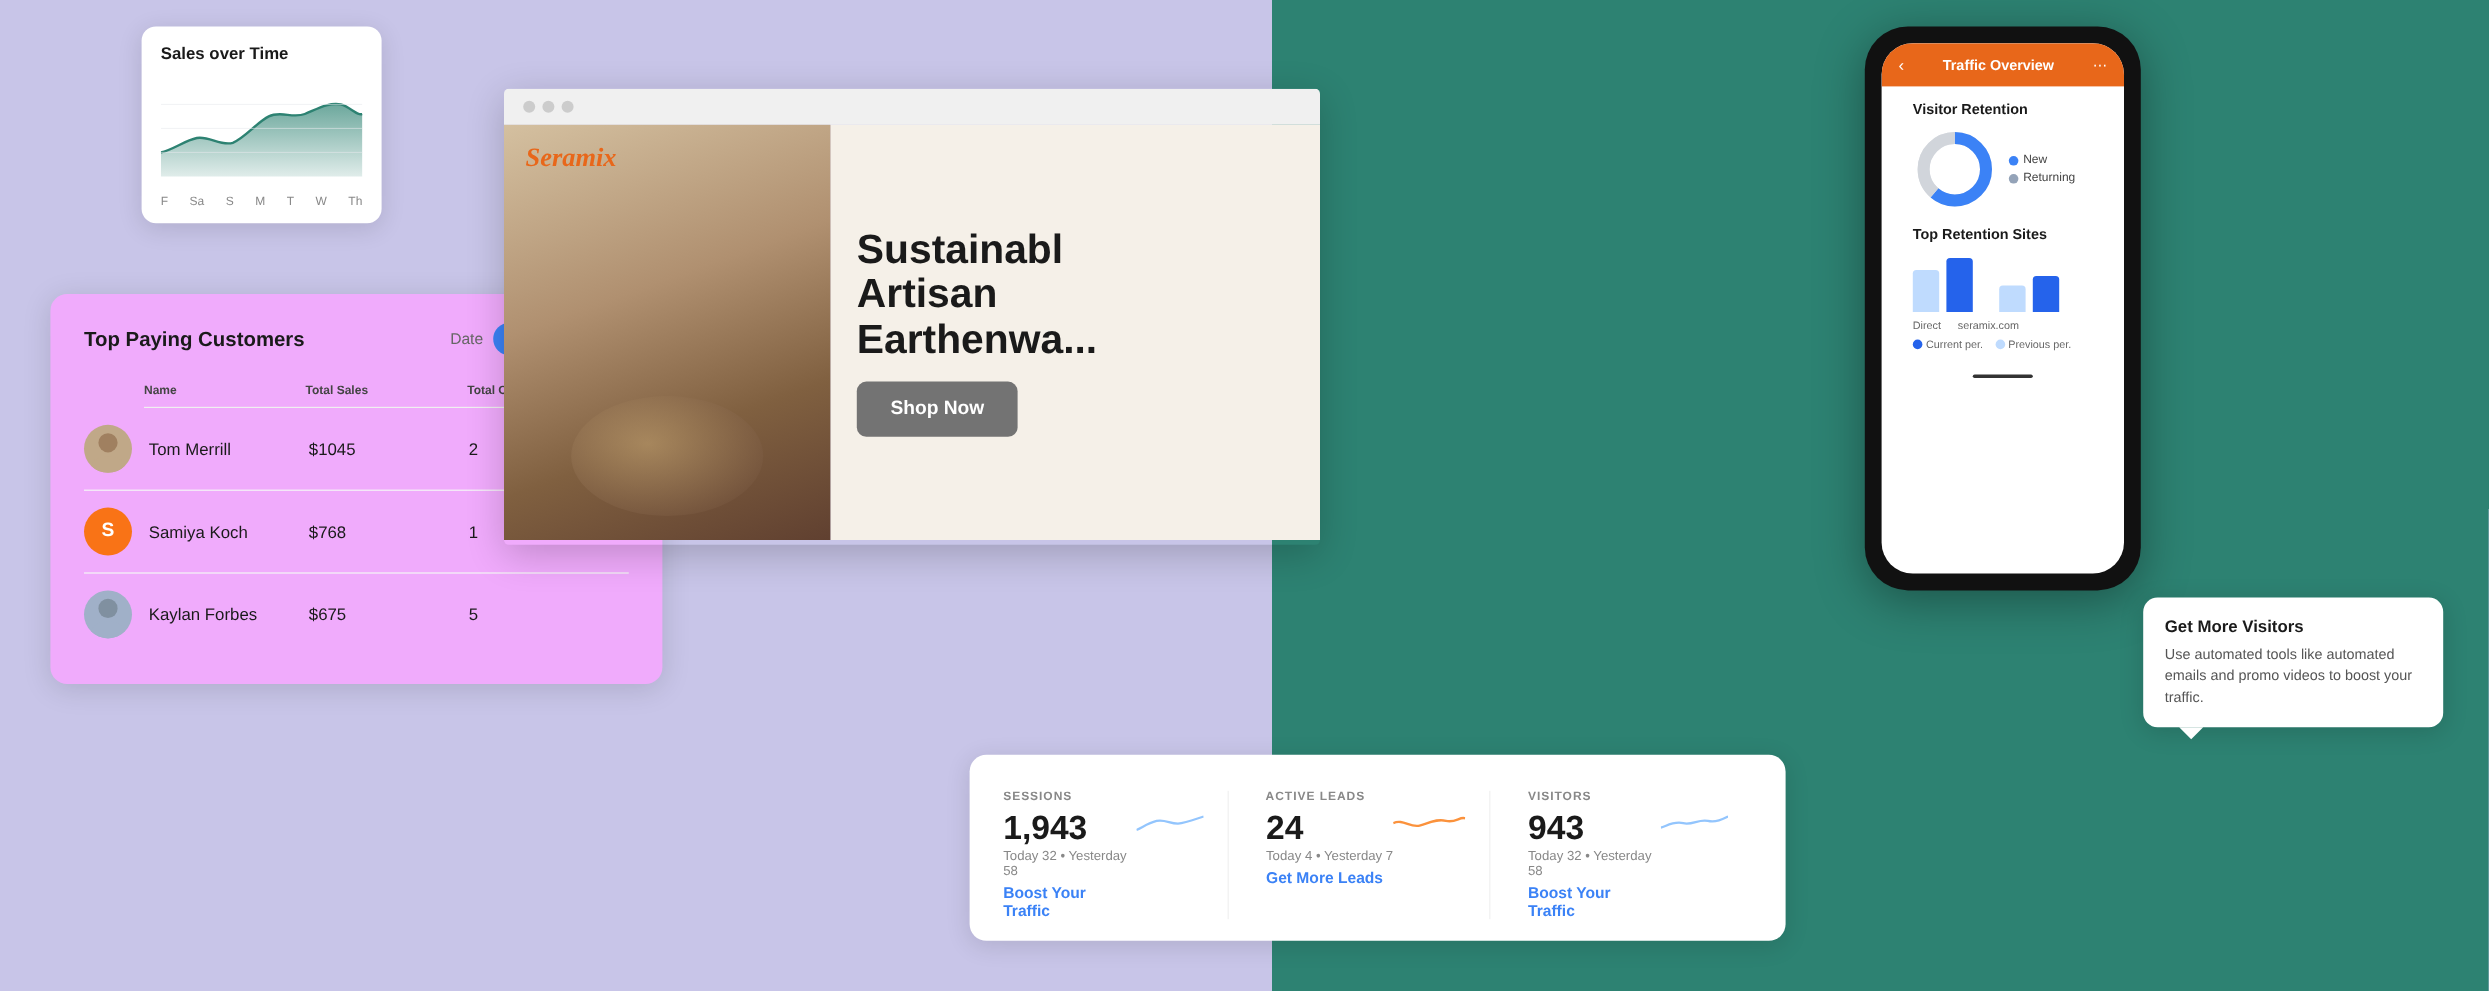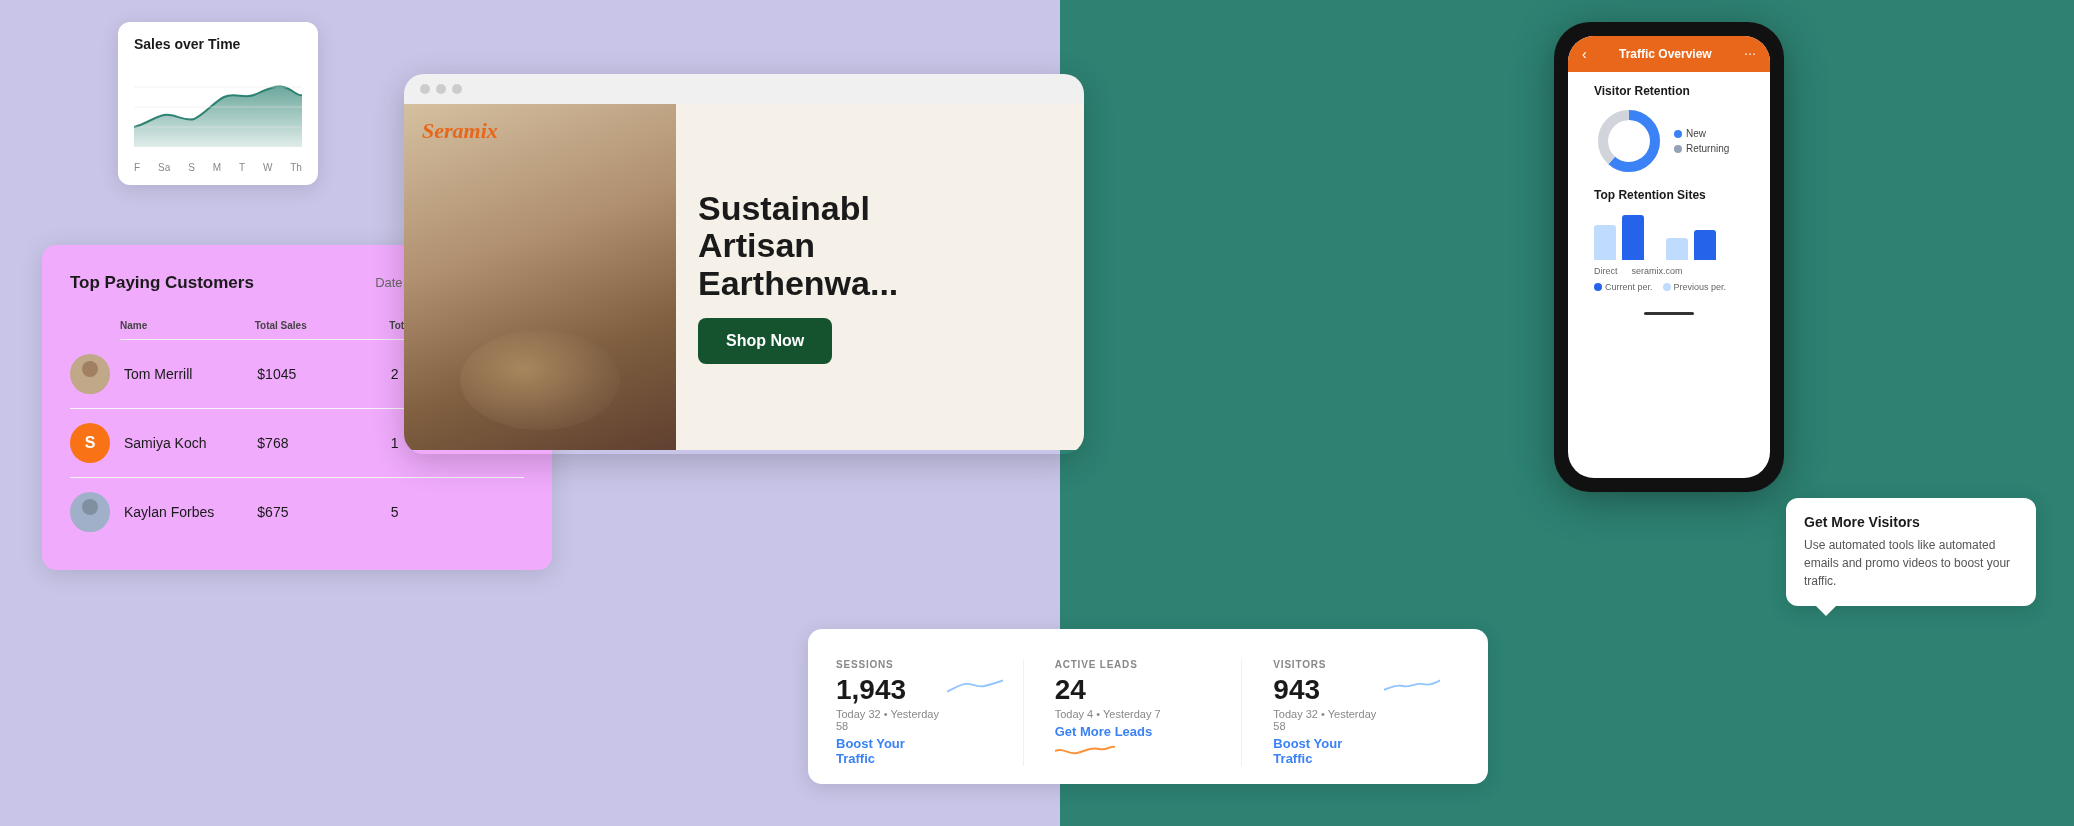--- a/index.html
+++ b/index.html
@@ -145,44 +145,44 @@
       color: #1a1a1a;
     }
     .customer-orders {
       font-size: 14px;
       color: #1a1a1a;
     }
 
     
     .browser-window {
       position: absolute;
-      top: 74px; left: 404px;
+      top: 74px; left: 420px;
       width: 680px; height: 380px;
-      border-radius: 20px;
+      border-radius: 4px;
       overflow: hidden;
       box-shadow: 0 8px 32px rgba(0,0,0,0.2);
     }
     .browser-bar {
       background: #f0f0f0;
       padding: 10px 16px;
       display: flex;
       align-items: center;
       gap: 6px;
     }
     .browser-dot {
       width: 10px; height: 10px;
       border-radius: 50%;
       background: #ccc;
     }
     .browser-content {
       display: flex;
       height: calc(100% - 34px);
     }
     .shop-btn {
-      background: #14532d;
+      background: #737373;
       color: white;
       border: none;
       border-radius: 8px;
       padding: 14px 28px;
       font-size: 16px;
       font-weight: 600;
       cursor: pointer;
       width: fit-content;
     }
 
@@ -530,21 +530,21 @@
         <div class="analytics-link">Boost Your Traffic</div>
       </div>
       <svg width="60" height="24" viewBox="0 0 60 24">
         <path d="M0,18 C5,16 10,12 18,10 C26,8 32,14 40,12 C48,10 54,8 60,6" fill="none" stroke="#93c5fd" stroke-width="2"></path>
       </svg>
     </div>
   </div>
 
   <div class="analytics-item">
     <div class="analytics-label">ACTIVE LEADS</div>
-    <div style="display:flex; align-items:flex-start; justify-content:flex-end;flex-direction:column;">
+    <div style="display:flex; align-items:flex-start; justify-content:center;">
       <div>
         <div class="analytics-value">24</div>
         <div class="analytics-sub">Today 4 • Yesterday 7</div>
         <div class="analytics-link">Get More Leads</div>
       </div>
       <svg width="60" height="24" viewBox="0 0 60 24">
         <path d="M0,12 C8,8 14,16 22,14 C30,12 36,8 44,10 C52,12 56,6 60,8" fill="none" stroke="#fb923c" stroke-width="2"></path>
       </svg>
     </div>
   </div>

